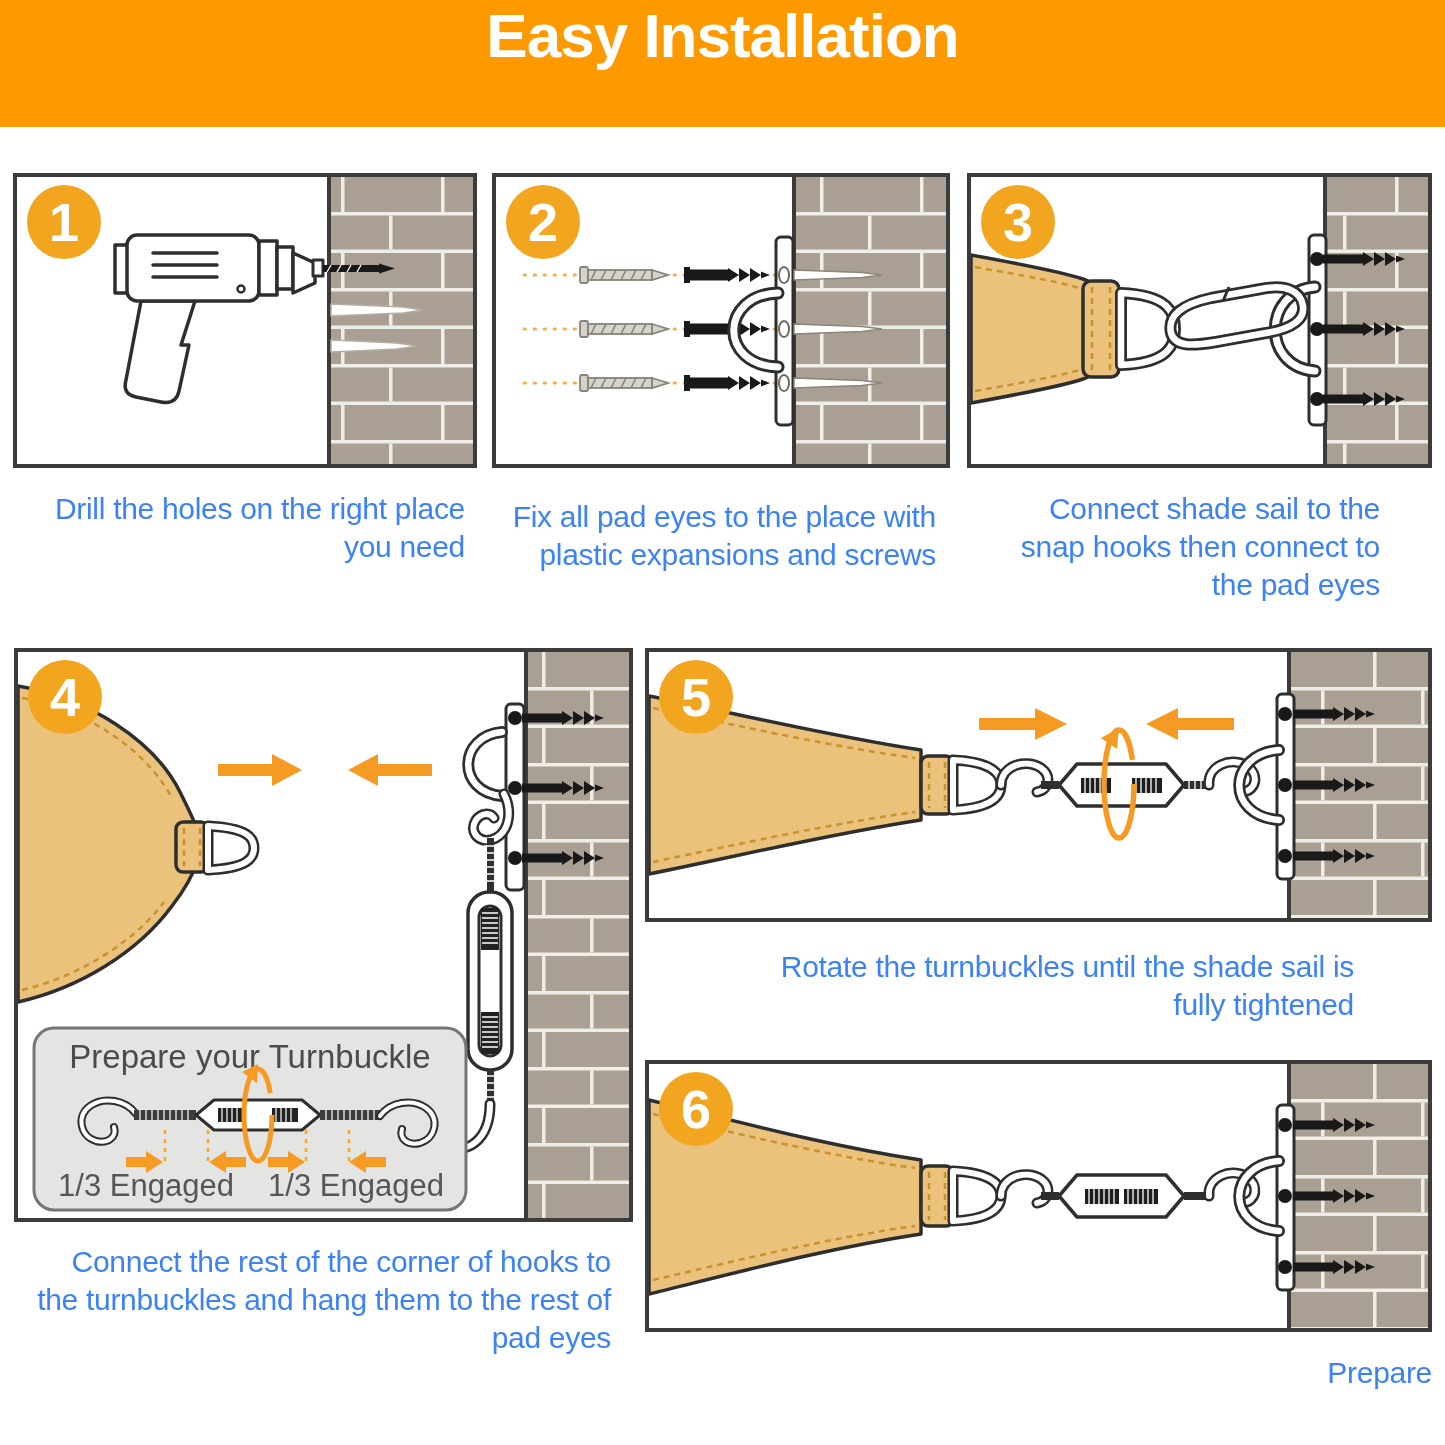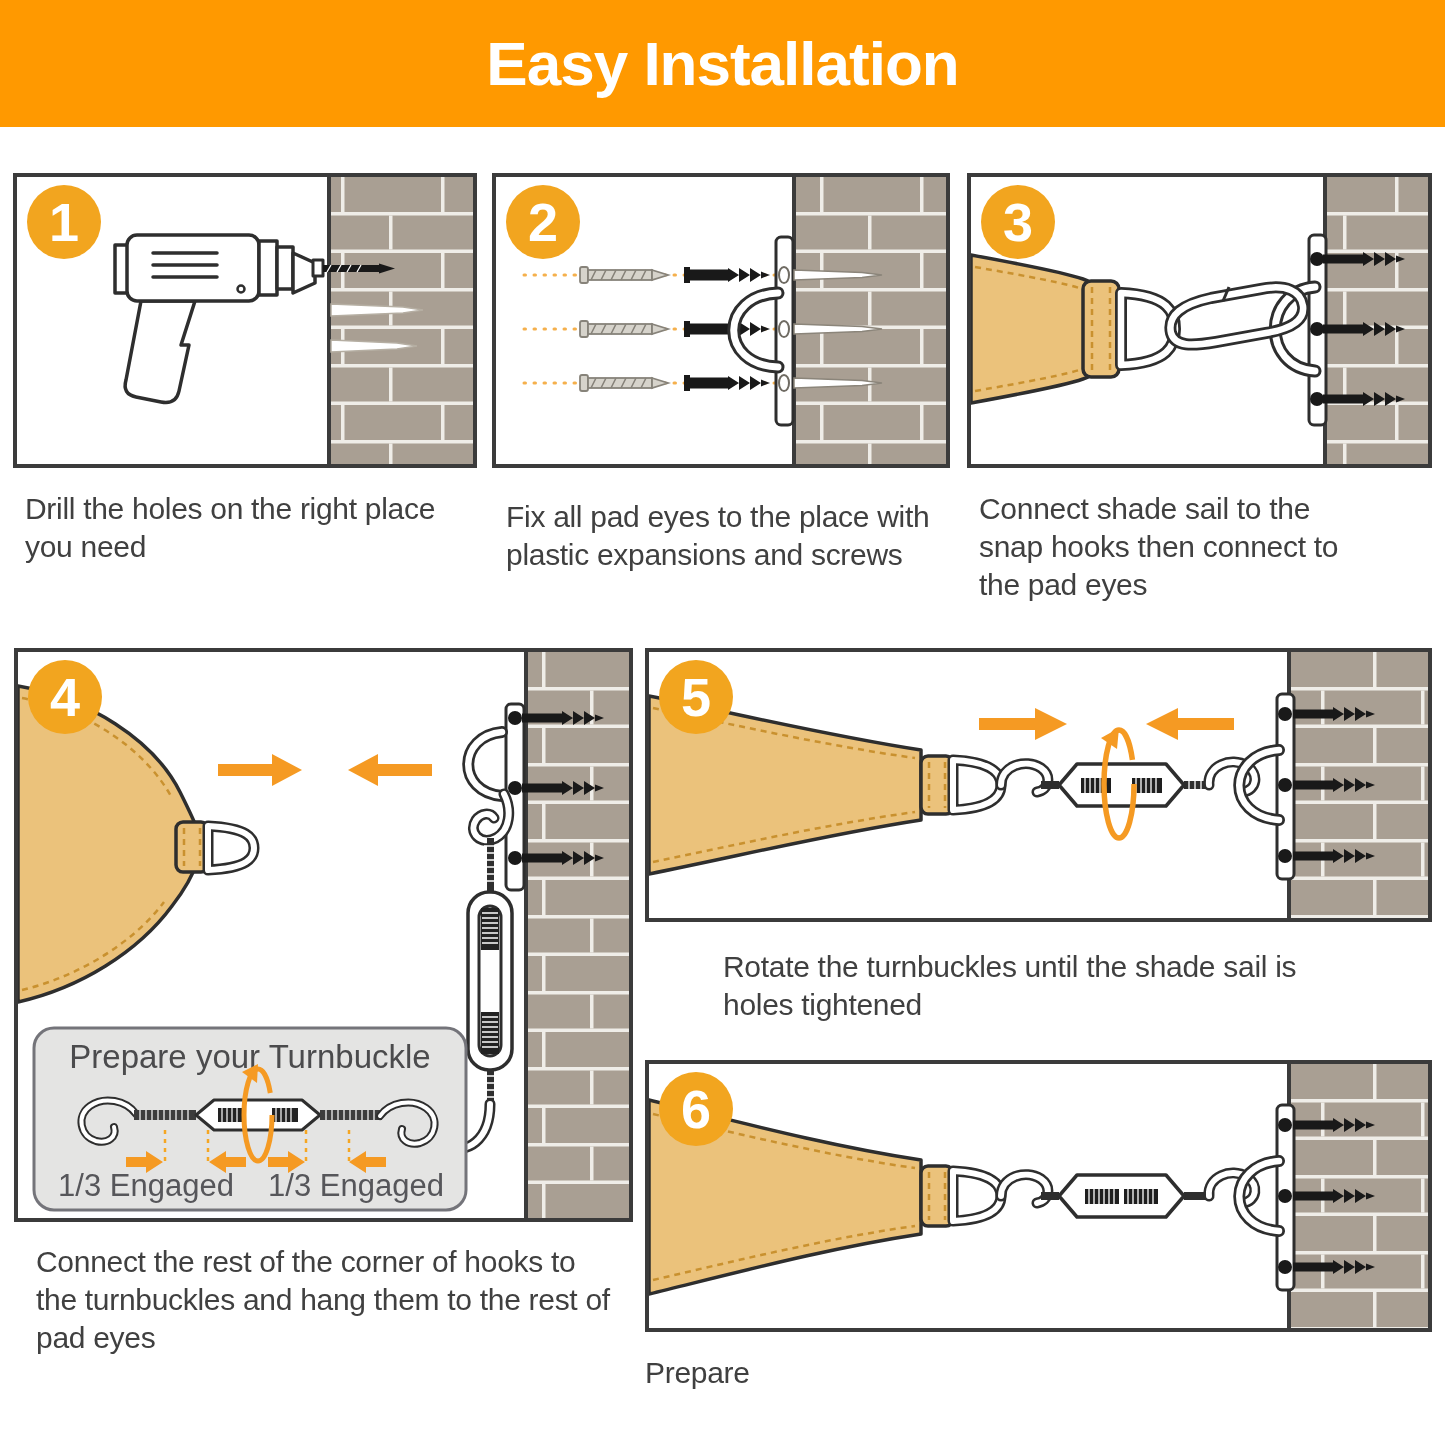--- a/index.html
+++ b/index.html
@@ -1,22 +1,22 @@
 <!DOCTYPE html>
 <html><head>
 <meta charset="utf-8">
 <style>
   html,body{margin:0;padding:0;background:#fff}
   body{width:1445px;height:1445px;position:relative;font-family:"Liberation Sans",sans-serif;overflow:hidden}
-  .banner{position:absolute;left:0;top:0;width:1445px;height:127px;background:#FF9900;display:flex;align-items:center;justify-content:center}
+  .banner{position:absolute;left:0;top:0;width:1445px;height:127px;background:#FF9900;display:flex;align-items:flex-start;justify-content:center}
   .banner h1{margin:0;color:#fff;font-size:62px;font-weight:700;letter-spacing:-1px}
   .panel{position:absolute;background:#fff;border:4px solid #3B3B3B;box-sizing:border-box}
   .panel svg{position:absolute;left:0;top:0;width:100%;height:100%;display:block}
   .badge{position:absolute;left:10px;top:8px;width:74px;height:74px;border-radius:50%;background:#F2A51F;color:#fff;font-size:54px;font-weight:700;display:flex;align-items:center;justify-content:center}
-  .caption{position:absolute;margin:0;text-align:left;font-size:30px;line-height:1.26;color:#404040;letter-spacing:-0.3px;box-sizing:border-box}
+  .caption{position:absolute;margin:0;text-align:right;font-size:30px;line-height:1.26;color:#3b82f6;letter-spacing:-0.3px;box-sizing:border-box}
   
   .ln{fill:#fff;stroke:#2e2e2e;stroke-width:3.5;stroke-linejoin:round}
   .ln2{fill:#fff;stroke:#2e2e2e;stroke-width:3;stroke-linejoin:round}
   .td{fill:none;stroke:#2e2e2e;stroke-linecap:round;stroke-linejoin:round}
   .tw{fill:none;stroke:#fff;stroke-linecap:round;stroke-linejoin:round}
   .sail{fill:#EBC27B;stroke:#2e2e2e;stroke-width:3.5;stroke-linejoin:round}
   .stitch{fill:none;stroke:#C9912F;stroke-width:2.5;stroke-dasharray:6 5}
   .anch{fill:#191919}
   .orange{fill:#F59A23}
   .odash{stroke:#F5A623;stroke-width:2.5;stroke-dasharray:4 5;fill:none}
@@ -343,21 +343,21 @@
     <g>
       <ellipse cx="470" cy="132" rx="15" ry="54" fill="none" stroke="#F59A23" stroke-width="5.5" stroke-dasharray="210 60"></ellipse>
       <polygon points="452,86 470,76 468,97" class="orange"></polygon>
     </g>
   </svg>
   <div class="badge">
       <span>5</span>
     </div>
 </div>
 
-<p class="caption" style="left:645px;top:948px;width:787px;padding:0 78px">Rotate the turnbuckles until the shade sail is holes tightened</p>
+<p class="caption" style="left:645px;top:948px;width:787px;padding:0 78px">Rotate the turnbuckles until the shade sail is fully tightened</p>
 
 <div class="panel" style="left:645px;top:1060px;width:787px;height:272px">
   <svg viewBox="0 0 779 264">
     <g>
       <rect x="640" y="0" width="139" height="264" fill="url(#brick)"></rect>
       <rect x="638" y="0" width="4" height="264" fill="#3b3b3b"></rect>
     </g>
     <g>
       <path d="M0 36 C90 58 180 82 272 96 L272 170 C180 184 90 208 0 230 Z" class="sail"></path>
       <path d="M4 50 C90 70 180 92 266 104" class="stitch"></path>

